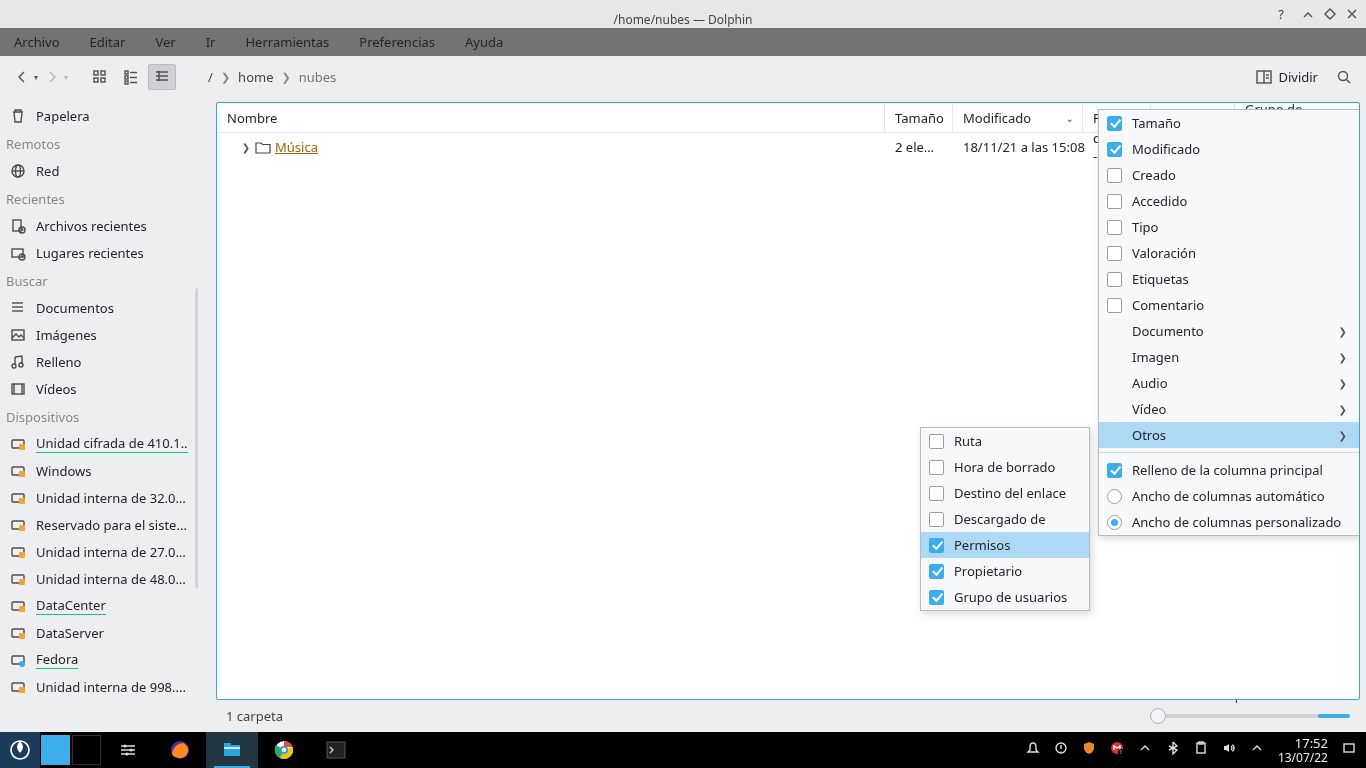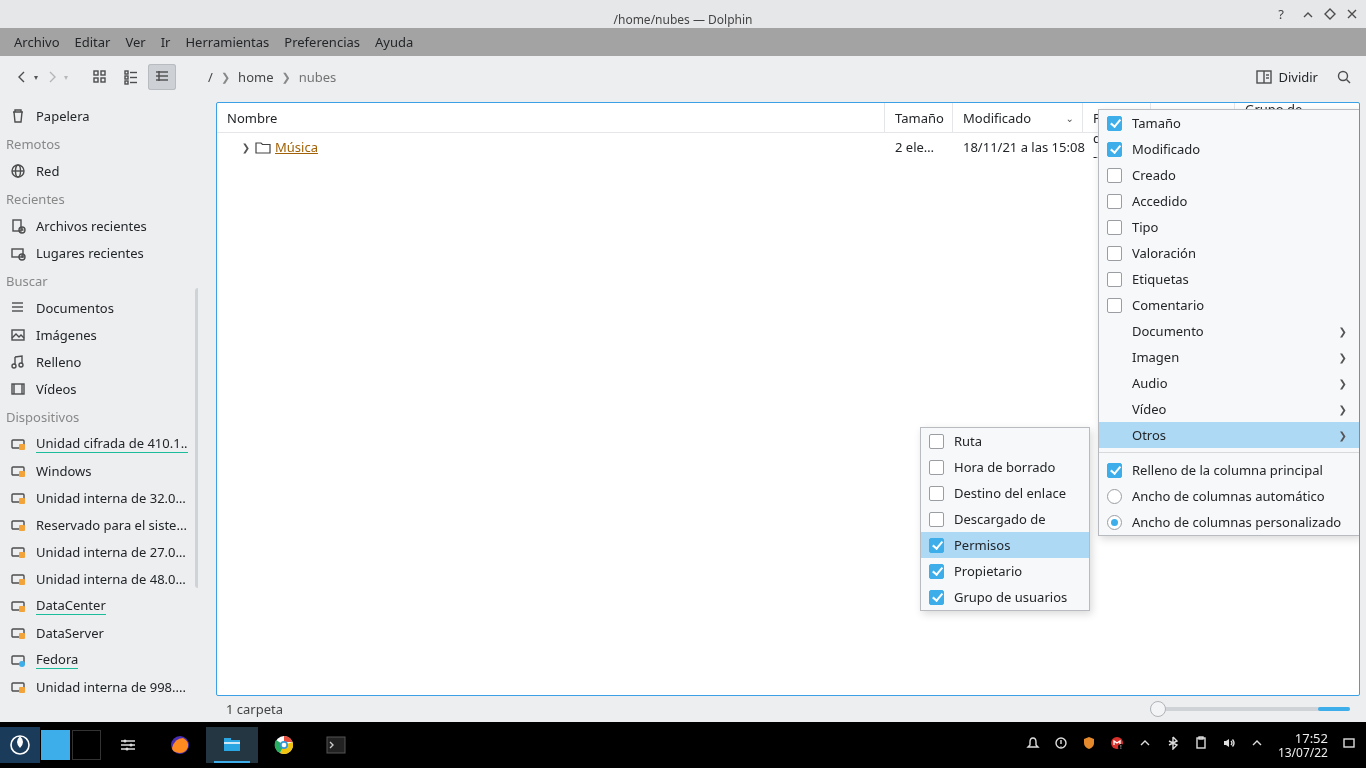--- a/index.html
+++ b/index.html
@@ -7,21 +7,21 @@
 body { display: flex; flex-direction: column; font-size: 13px; }
 
 
 .titlebar { height: 28px; display: flex; align-items: center; justify-content: center; position: relative; background: #e6e7e9; }
 .titlebar-title { font-size: 12px; color: #444; margin-top: 10px; }
 .titlebar-controls { position: absolute; right: 8px; display: flex; gap: 10px; color: #444; font-size: 14px; }
 .titlebar-controls span { cursor: pointer; }
 .titlebar-help { position: absolute; right: 82px; font-size: 13px; color: #444; cursor: pointer; }
 
 
-.menubar { height: 28px; display: flex; align-items: center; gap: 15px; padding: 0 14px; background: #a3a3a3; font-size: 13px; color: #232629; }
+.menubar { height: 28px; display: flex; align-items: center; gap: 30px; padding: 0 14px; background: #737373; font-size: 13px; color: #232629; }
 .menubar span { cursor: pointer; }
 
 
 .toolbar { height: 42px; display: flex; align-items: center; padding: 0 10px; background: #eceef0; border-bottom: 1px solid transparent; }
 .tb-nav { display: flex; align-items: center; gap: 2px; }
 .tb-btn { width: 24px; height: 24px; display: inline-flex; align-items: center; justify-content: center; border-radius: 3px; cursor: pointer; }
 .tb-btn.disabled svg { opacity: .35; }
 .small-chev { font-size: 8px; display: inline-block; margin-left: -2px; color: #555; }
 .tb-viewgroup { display: flex; gap: 3px; margin-left: 18px; }
 .tb-view { width: 28px; height: 26px; display: inline-flex; align-items: center; justify-content: center; border-radius: 3px; cursor: pointer; }
@@ -80,28 +80,28 @@
 .menu-item .chk { width: 15px; height: 15px; border: 1px solid #9a9ea3; border-radius: 2px; display: inline-flex; align-items: center; justify-content: center; background:#fff; }
 .menu-item .chk.checked { background: #3daee9; border-color: #3daee9; }
 .menu-item .chk.checked::after { content: ""; width: 4px; height: 8px; border: solid #fff; border-width: 0 2px 2px 0; transform: rotate(40deg) translateY(-1px); }
 .menu-item .radio { width: 15px; height: 15px; border: 1px solid #9a9ea3; border-radius: 50%; display:inline-flex; align-items:center; justify-content:center; background:#fff; }
 .menu-item .radio.sel::after { content:""; width:7px; height:7px; border-radius:50%; background:#3daee9; }
 .menu-item .sub-arrow { margin-left: auto; color: #555; font-size: 10px; padding-left: 20px; }
 .menu-item.nochk { padding-left: 33px; }
 .menu-sep { height: 1px; background: #d7dadd; margin: 4px 0; }
 
 
-.statusbar { height: 26px; display: flex; align-items: center; padding: 0 10px; font-size: 13px; color: #444; background: #eceef0; }
+.statusbar { height: 32px; display: flex; align-items: center; padding: 0 10px; font-size: 13px; color: #444; background: #eceef0; }
 .statusbar .right { margin-left: auto; display: flex; align-items: center; gap: 10px; flex-direction: column; }
 .slider { width: 200px; height: 4px; background: #cfd3d7; border-radius: 2px; position: relative; }
 .slider-fill { position:absolute; right:0; top:0; height:100%; width:32px; background:#3daee9; border-radius:2px; }
 .slider-thumb { position:absolute; left:0; top:-6px; width:16px; height:16px; border-radius:50%; background:#f3f4f5; border:1px solid #b0b4b8; }
 
 
-.taskbar { height: 46px; background: #000; display: flex; align-items: center; color: #eee; font-size: 12px; }
+.taskbar { height: 36px; background: #000; display: flex; align-items: center; color: #eee; font-size: 12px; }
 .task-launch { width: 40px; height: 36px; display:flex; align-items:center; justify-content:center; background:#1b3b5a; }
 .task-pager { width: 62px; height: 36px; display:flex; background:#000; }
 .pager-cell { flex:1; border:1px solid #333; margin:3px 1px; }
 .pager-cell.active { background:#3daee9; border-color:#3daee9; }
 .task-item { width: 52px; height: 36px; display:flex; align-items:center; justify-content:center; position:relative; }
 .task-item.active { background: #233641; }
 .task-item.active::after { content:""; position:absolute; bottom:0; left:8px; right:8px; height:2px; background:#3daee9; }
 .tray { margin-left:auto; display:flex; align-items:center; gap:14px; padding-right:10px; }
 .tray svg { width:14px; height:14px; }
 .clock { text-align:right; line-height:1.1; font-size:12px; }

